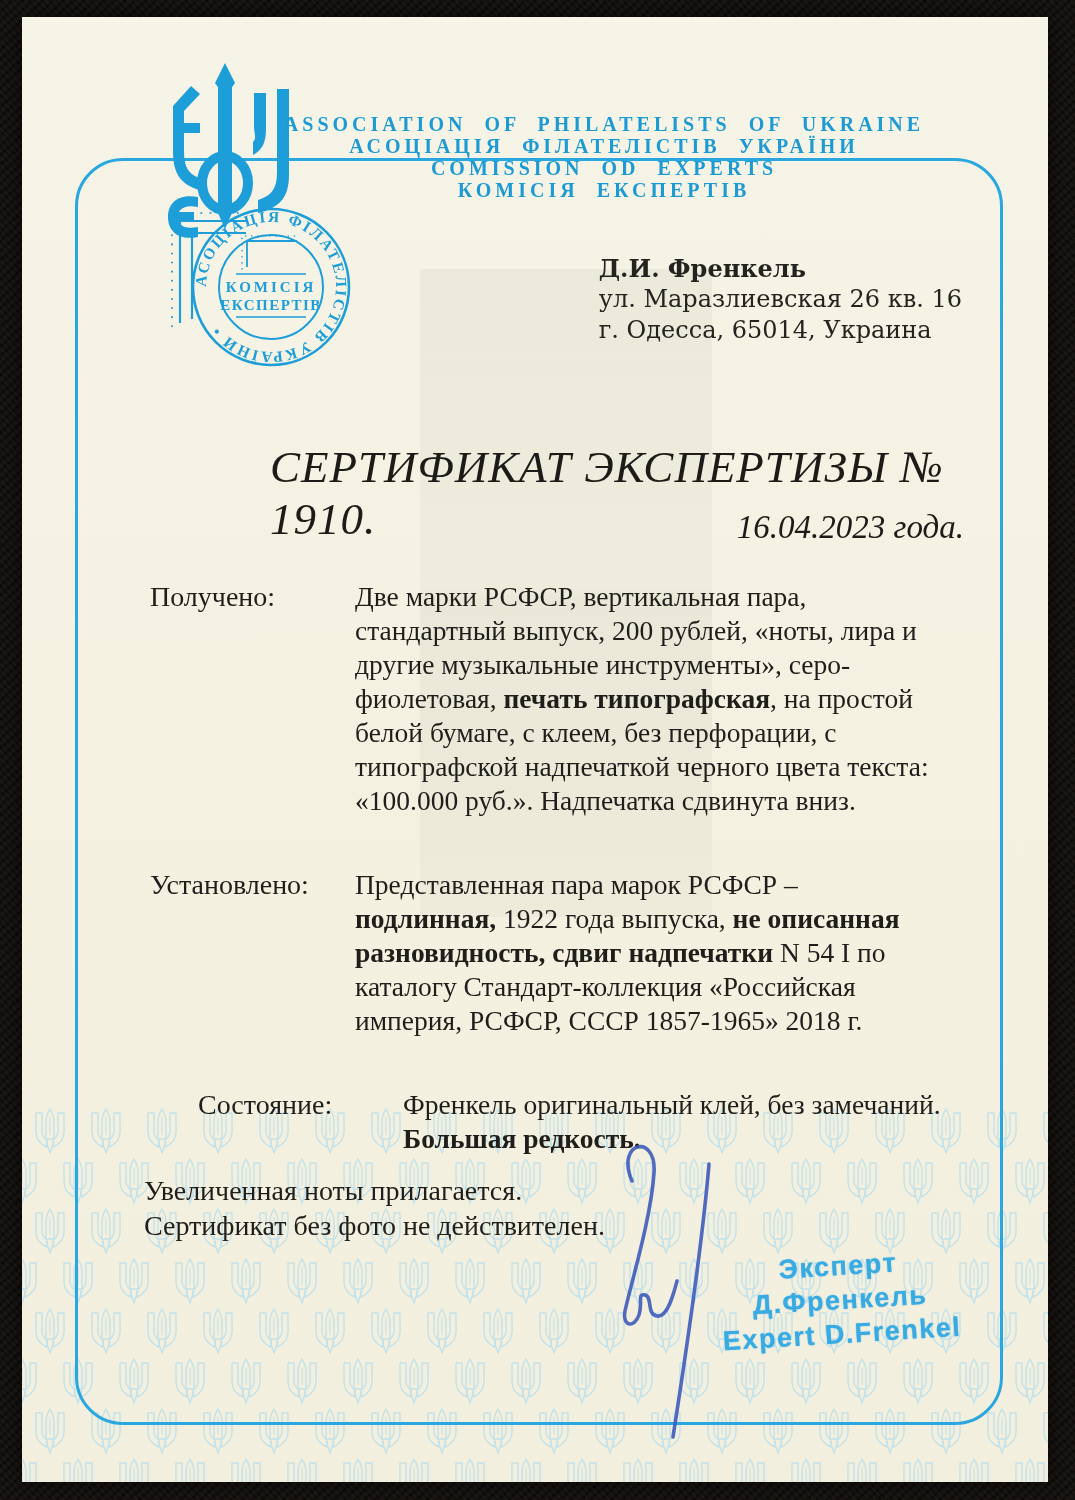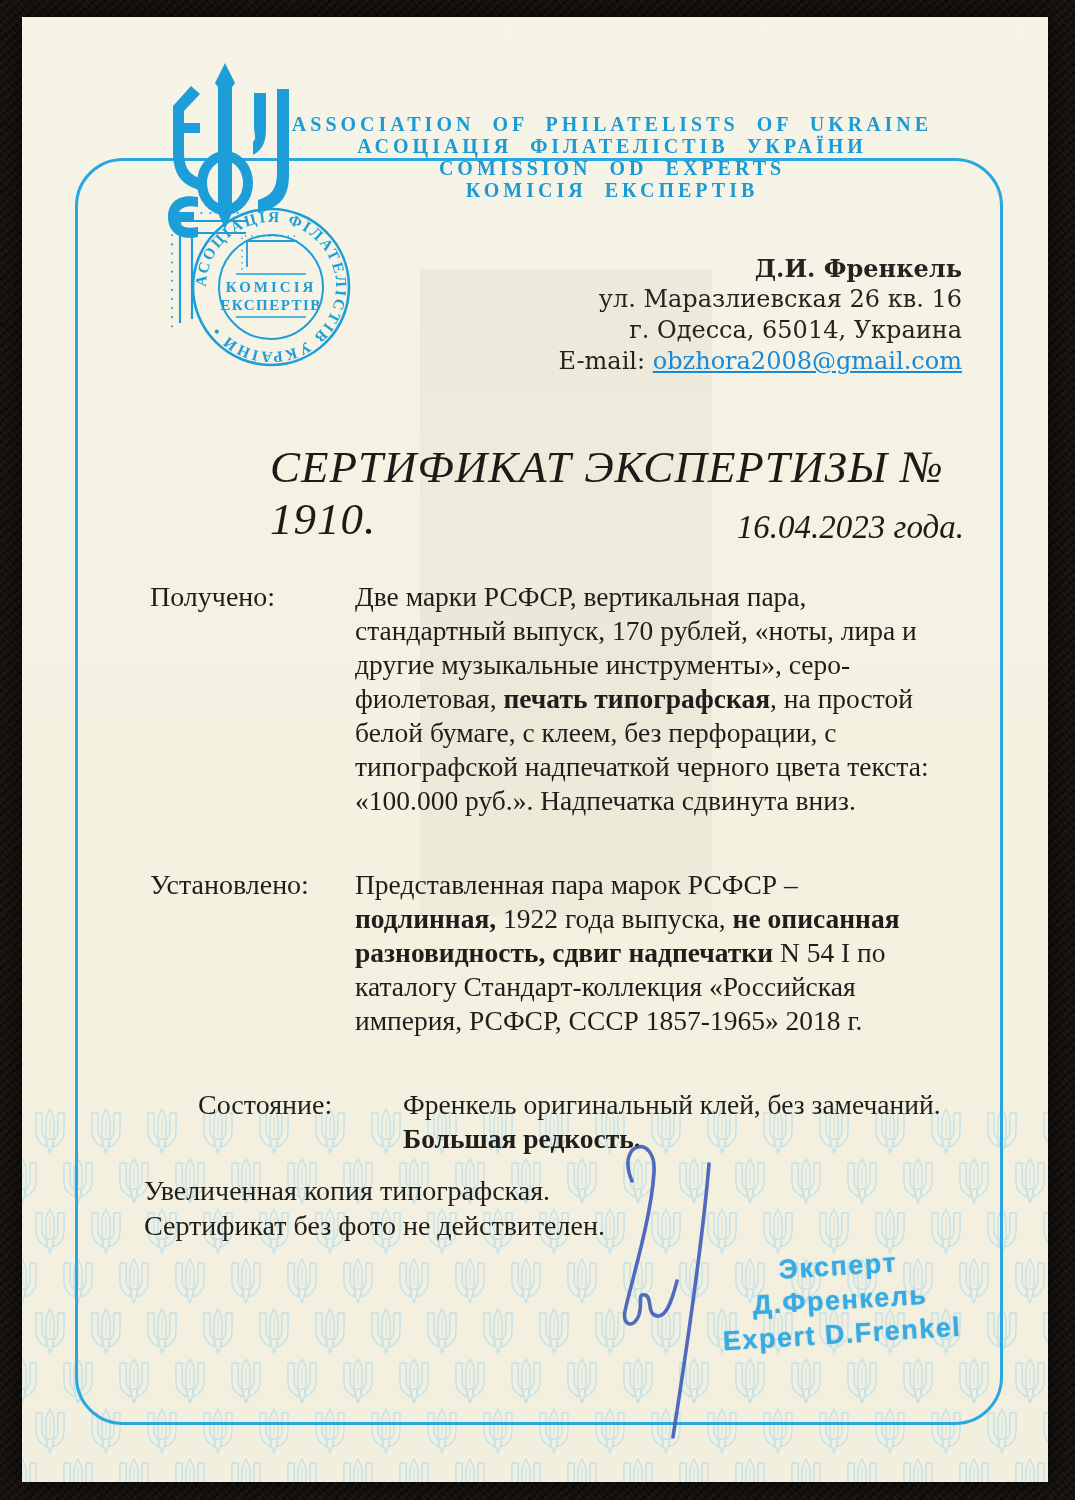--- a/index.html
+++ b/index.html
@@ -9,25 +9,25 @@
            repeating-linear-gradient(47deg, rgba(255,255,255,.028) 0 2px, rgba(0,0,0,0) 2px 5px),
            repeating-linear-gradient(-43deg, rgba(0,0,0,.35) 0 3px, rgba(255,255,255,0) 3px 7px);}
   .paper{position:absolute;left:22px;top:17px;width:1026px;height:1465px;
          background:linear-gradient(180deg,#f6f4e7 0%,#f4f1e1 55%,#f2efde 100%);
          box-shadow:0 0 22px rgba(0,0,0,.65);}
   .wm{position:absolute;left:0;bottom:0;}
   .ghost{position:absolute;left:398px;top:252px;width:292px;height:648px;
          background:linear-gradient(180deg,rgba(128,132,110,.085) 0%,rgba(128,132,110,.05) 49%,rgba(128,132,110,.09) 51%,rgba(128,132,110,.055) 100%);}
   .frame{position:absolute;left:53px;top:141px;width:922px;height:1261px;
          border:3px solid #2aa7de;border-radius:48px;}
-  .letterhead{position:absolute;left:250px;top:96px;width:680px;text-align:center;
+  .letterhead{position:absolute;left:242px;top:96px;width:680px;text-align:center;
          color:#1b9ad4;font-family:"Liberation Serif",serif;font-weight:700;
          font-size:20px;line-height:22px;letter-spacing:4px;word-spacing:9px;}
   .emblem{position:absolute;left:128px;top:44px;}
-  .contact{position:absolute;right:86px;top:236px;text-align:right;
+  .contact{position:absolute;right:86px;top:236px;
          font-family:"DejaVu Serif",serif;font-size:24px;line-height:31px;color:#25231f;}
   .contact .cname{font-weight:700;}
   .contact a{color:#1789d6;text-decoration:underline;cursor:pointer;}
   .title{position:absolute;left:248px;top:424px;
          font-family:"Liberation Serif",serif;font-style:italic;font-size:45px;
          letter-spacing:1px;color:#1d1b18;}
   .date{position:absolute;right:84px;top:492px;
          font-family:"Liberation Serif",serif;font-style:italic;font-size:33px;color:#1d1b18;}
   .row{position:absolute;left:128px;width:822px;display:flex;color:#201e1b;}
   .row .lbl{flex:none;width:205px;font-family:"Liberation Serif",serif;font-size:28px;line-height:34px;}
@@ -121,41 +121,40 @@
       <div>ASSOCIATION OF PHILATELISTS OF UKRAINE</div>
       <div>АСОЦІАЦІЯ ФІЛАТЕЛІСТІВ УКРАЇНИ</div>
       <div>COMISSION OD EXPERTS</div>
       <div>КОМІСІЯ ЕКСПЕРТІВ</div>
     </div>
 
     <div class="contact">
       <div class="cname">Д.И. Френкель</div>
       <div>ул. Маразлиевская 26 кв. 16</div>
       <div>г. Одесса, 65014, Украина</div>
-      <div><span>E-mail: </span><a>obzhora2008@gmail.com</a></div>
     </div>
 
     <div class="title">СЕРТИФИКАТ ЭКСПЕРТИЗЫ № 1910.</div>
     <div class="date">16.04.2023 года.</div>
 
     <div class="row row1">
       <div class="lbl">Получено:</div>
-      <div class="val"><span>Две марки РСФСР, вертикальная пара, стандартный выпуск, 170 рублей, «ноты, лира и другие музыкальные инструменты», серо-фиолетовая, </span><span class="b">печать типографская</span><span>, на простой белой бумаге, с клеем, без перфорации, с типографской надпечаткой черного цвета текста: «100.000 руб.». Надпечатка сдвинута вниз.</span></div>
+      <div class="val"><span>Две марки РСФСР, вертикальная пара, стандартный выпуск, 200 рублей, «ноты, лира и другие музыкальные инструменты», серо-фиолетовая, </span><span class="b">печать типографская</span><span>, на простой белой бумаге, с клеем, без перфорации, с типографской надпечаткой черного цвета текста: «100.000 руб.». Надпечатка сдвинута вниз.</span></div>
     </div>
     <div class="row row2">
       <div class="lbl">Установлено:</div>
       <div class="val"><span>Представленная пара марок РСФСР – </span><span class="b">подлинная,</span><span> 1922 года выпуска, </span><span class="b">не описанная разновидность, сдвиг надпечатки</span><span> N 54 I по каталогу Стандарт-коллекция «Российская империя, РСФСР, СССР 1857-1965» 2018 г.</span></div>
     </div>
     <div class="row row3">
       <div class="lbl">Состояние:</div>
       <div class="val"><span>Френкель оригинальный клей, без замечаний. </span><span class="b">Большая редкость.</span></div>
     </div>
 
     <div class="notes">
-      <div>Увеличенная копия типографская.</div>
+      <div>Увеличенная ноты прилагается.</div>
       <div>Сертификат без фото не действителен.</div>
     </div>
 
     <svg class="sig" width="180" height="320" viewBox="0 0 180 320">
       <g fill="none" stroke="#3f5cba" stroke-width="3.6" stroke-linecap="round" opacity="0.9">
         <path d="M45,52 C28,12 70,4 67,44 C64,90 43,158 38,182 C35,197 47,200 52,186 C56,173 50,164 58,166 C66,168 59,185 70,187 C81,189 87,163 90,152"></path>
         <path d="M122,35 C117,95 102,205 86,308"></path>
       </g>
     </svg>
 

